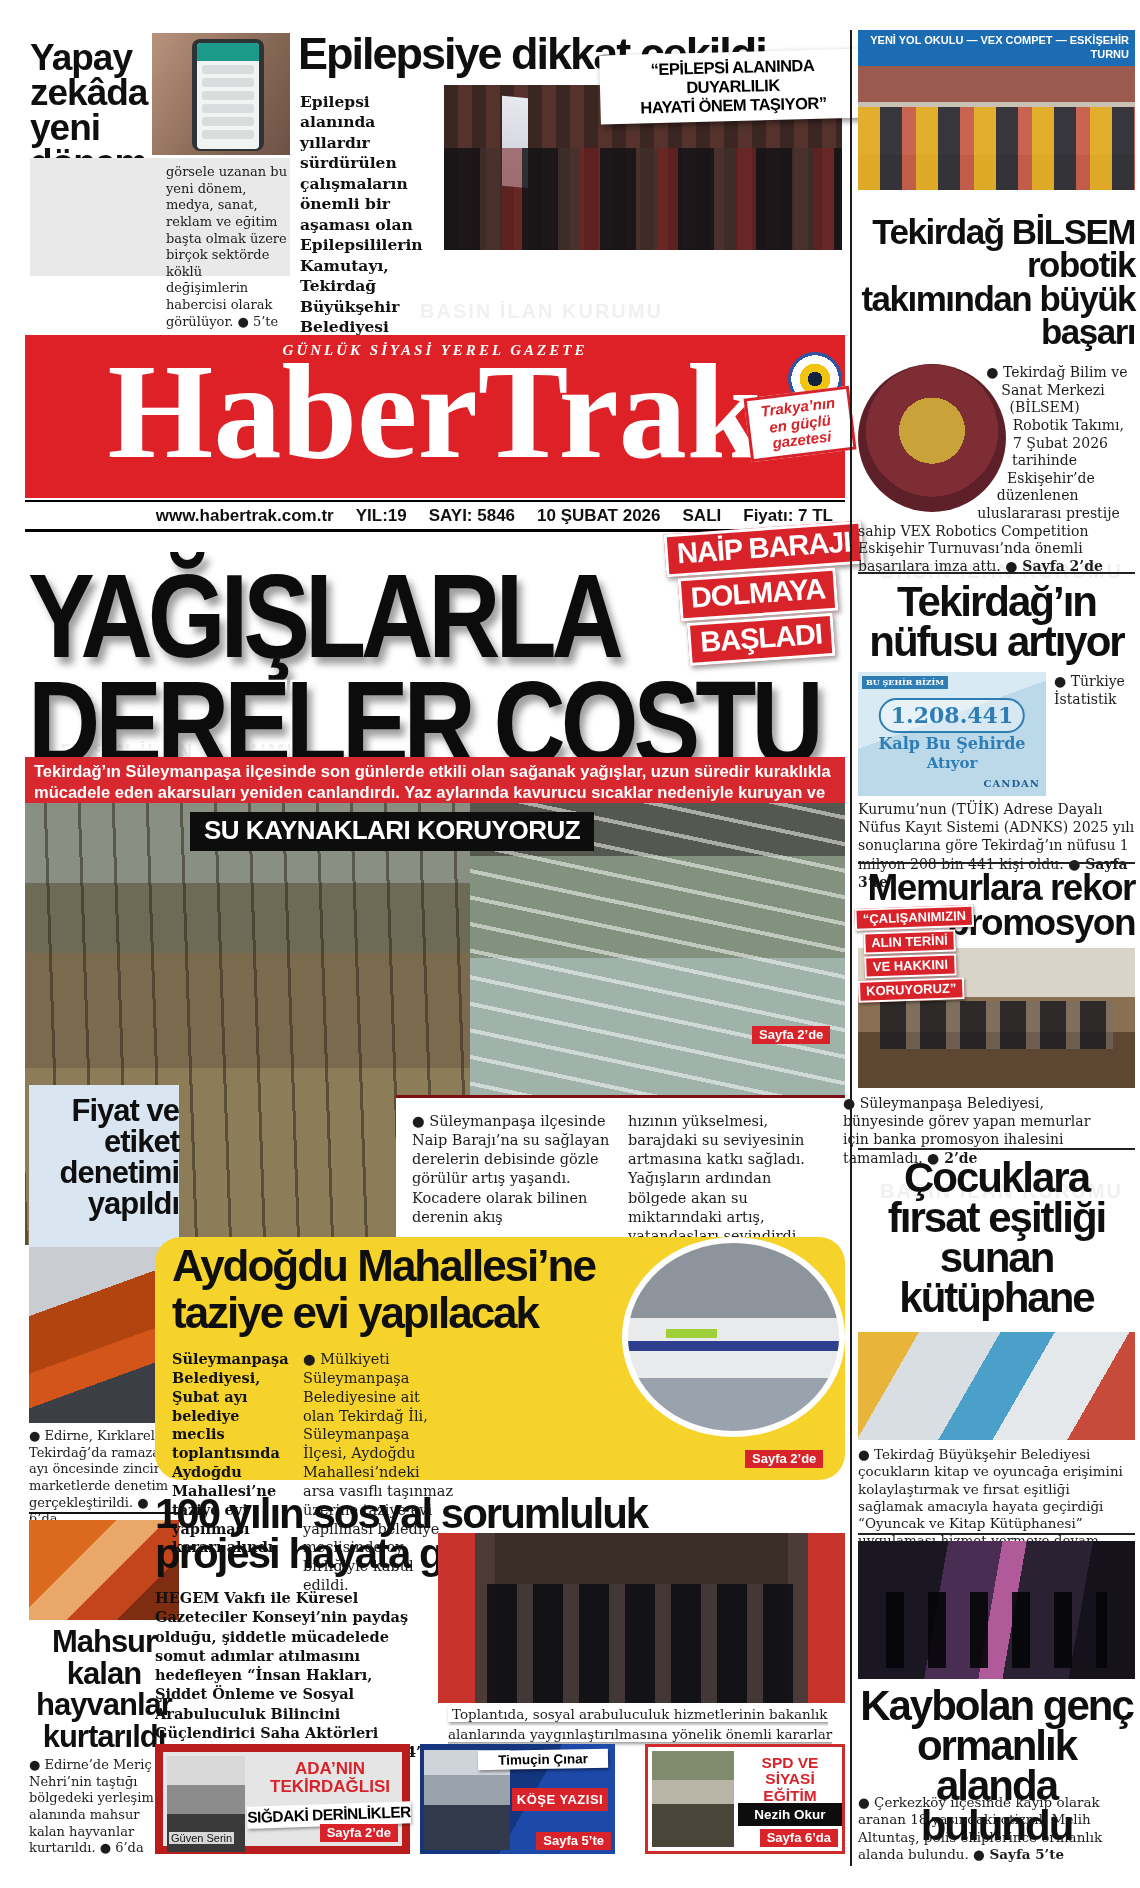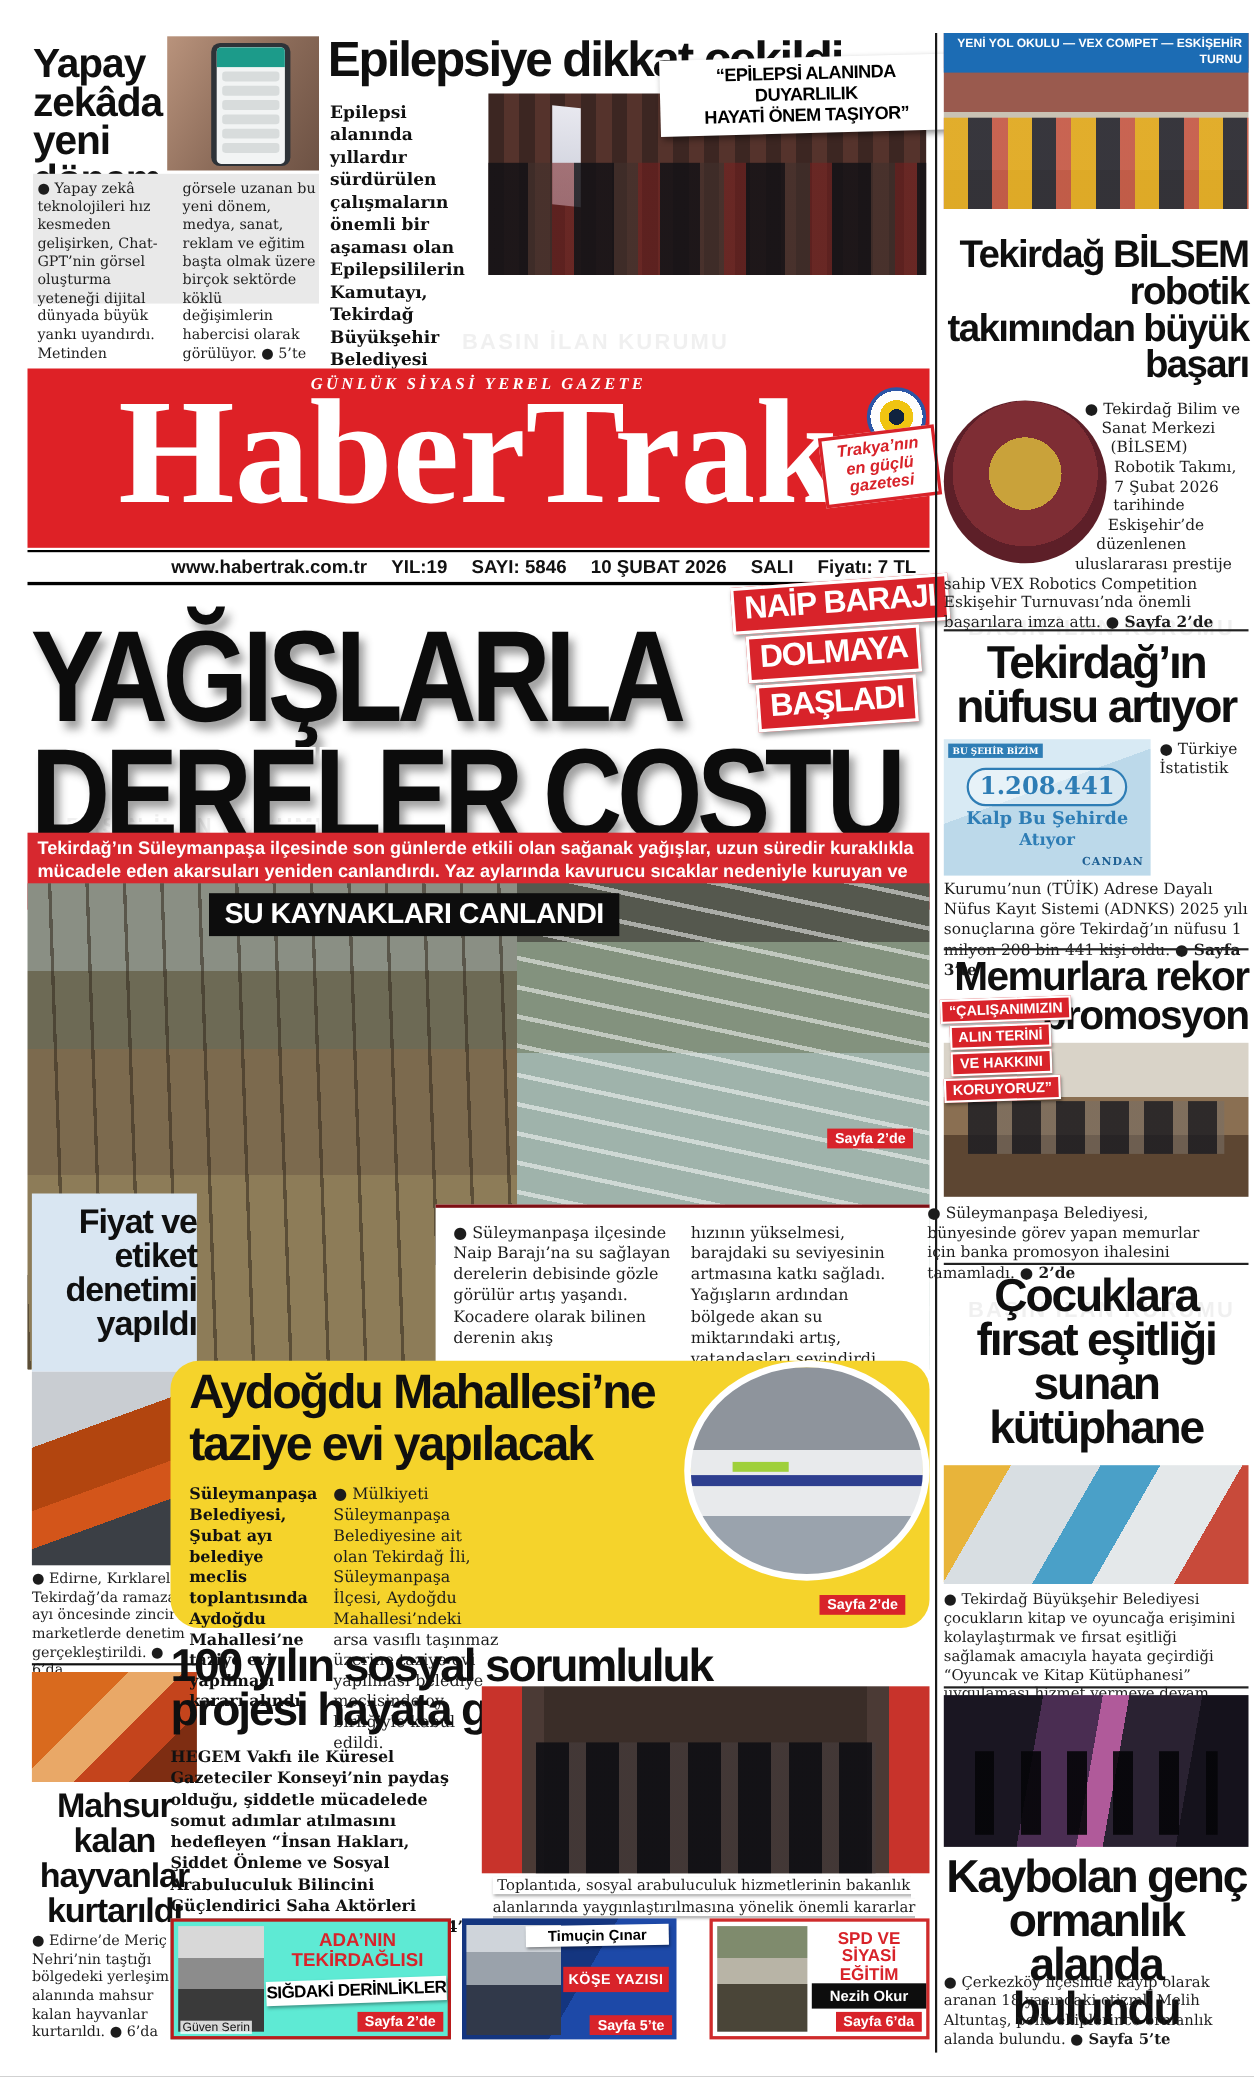--- a/index.html
+++ b/index.html
@@ -103,21 +103,21 @@
   #hegem-title{left:155px;top:1494px;width:580px;font-size:42px;letter-spacing:-2px;line-height:.95;}
   #hegem-body{left:155px;top:1588px;width:272px;font-size:14.5px;line-height:1.33;}
   #hegem-photo{left:438px;top:1533px;width:407px;height:170px;
       background:linear-gradient(90deg,#c8332b 0 9%,#4b3a35 9% 14%,#3a2d28 14% 86%,#4b3a35 86% 91%,#c8332b 91% 100%);}
   #hegem-photo::after{content:"";position:absolute;left:12%;bottom:0;width:76%;height:70%;
       background:repeating-linear-gradient(90deg,rgba(15,15,20,.9) 0 30px,rgba(70,60,60,.7) 30px 46px);}
   #hegem-caption{left:448px;top:1705px;width:392px;font-size:13.5px;line-height:1.45;}
   #hegem-caption span{background:#fff;box-shadow:1px 2px 3px rgba(0,0,0,.4);padding:0 4px;}
   
   .colbox{position:absolute;top:1744px;height:110px;box-sizing:border-box;}
-  #cb1{left:155px;width:255px;background:#5eead4;border:3px solid #b91c1c;}
+  #cb1{left:155px;width:255px;background:#e5e5e5;border:8px solid #b91c1c;}
   #cb1 .photo{position:absolute;left:4px;top:4px;width:78px;height:96px;
       background:linear-gradient(180deg,#d8d8d8 0 30%,#8c8c8c 30% 60%,#3a3a3a 60% 100%);}
   #cb1 .t{position:absolute;left:88px;top:8px;width:158px;text-align:center;color:#d8232a;
       font-weight:900;font-size:17px;line-height:1.05;}
   #cb1 .s{position:absolute;left:84px;top:52px;width:164px;text-align:center;font-weight:900;font-size:15.5px;
       letter-spacing:-.5px;background:#fff;box-shadow:1px 2px 3px rgba(0,0,0,.35);transform:rotate(-2deg);padding:2px 0;}
   #cb1 .a{position:absolute;left:6px;bottom:2px;font-size:11px;color:#111;background:rgba(255,255,255,.8);padding:0 2px;}
   #cb1 .tag{position:absolute;right:4px;bottom:4px;}
   #cb2{left:420px;width:195px;background:linear-gradient(120deg,#14357f 0 55%,#1d49a8 55% 100%);}
   #cb2 .photo{position:absolute;left:4px;top:6px;width:86px;height:100px;
@@ -202,21 +202,20 @@
           <div class="row"></div>
           <div class="row"></div>
           <div class="row"></div>
           <div class="row"></div>
           <div class="row"></div>
           <div class="row"></div>
         </div>
     </div>
   </div>
   <div class="abs" id="tl-body"></div>
-  <div class="abs serif tl-col" style="left:34px">● Yapay zekâ teknolojileri hız kesmeden gelişirken, Chat-GPT’nin görsel oluşturma yeteneği dijital dünyada büyük yankı uyandırdı. Metinden</div>
   <div class="abs serif tl-col" style="left:166px">görsele uzanan bu yeni dönem, medya, sanat, reklam ve eğitim başta olmak üzere birçok sektörde köklü değişimlerin habercisi olarak görülüyor. ● 5’te</div>
 
   <div class="abs hl" id="tc-title">Epilepsiye dikkat çekildi</div>
   <div class="abs bserif" id="tc-lead">
     <span>Epilepsi alanında yıllardır sürdürülen çalışmaların önemli bir aşaması olan Epilepsililerin Kamutayı, Tekirdağ Büyükşehir Belediyesi salonunda gerçekleştirildi. </span>
     <span class="tag">Sayfa 2’de</span>
   </div>
   <div class="abs" id="tc-photo">
     <div class="flag"></div>
     <div class="ppl"></div>
@@ -245,21 +244,21 @@
   <div class="abs mega" id="hero2">DERELER COŞTU</div>
   <div class="abs" id="naip">
     <span class="chip">NAİP BARAJI</span><br>
     <span class="chip">DOLMAYA</span><br>
     <span class="chip">BAŞLADI</span>
   </div>
   <div class="abs" id="lede">Tekirdağ’ın Süleymanpaşa ilçesinde son günlerde etkili olan sağanak yağışlar, uzun süredir kuraklıkla mücadele eden akarsuları yeniden canlandırdı. Yaz aylarında kavurucu sıcaklar nedeniyle kuruyan ve akışı tamamen duran dereler, yağışların ardından eski canlılığına kavuştu.</div>
 
   <div class="abs" id="hero-photo-l"></div>
   <div class="abs" id="hero-photo-r"></div>
-  <div class="abs" id="su-label">SU KAYNAKLARI CANLANDI</div>
+  <div class="abs" id="su-label">SU KAYNAKLARI KORUYORUZ</div>
   <span class="tag abs" id="hero-tag">Sayfa 2’de</span>
 
   <div class="abs" id="artis-box">
     <div class="serif artis-col" style="left:16px">● Süleymanpaşa ilçesinde Naip Barajı’na su sağlayan derelerin debisinde gözle görülür artış yaşandı. Kocadere olarak bilinen derenin akış</div>
     <div class="serif artis-col" style="left:232px">hızının yükselmesi, barajdaki su seviyesinin artmasına katkı sağladı. Yağışların ardından bölgede akan su miktarındaki artış, vatandaşları sevindirdi.</div>
   </div>
 
   <div class="abs" id="fiyat-box">
     <div class="hl" id="fiyat-title">Fiyat ve etiket denetimi yapıldı</div>
   </div>

